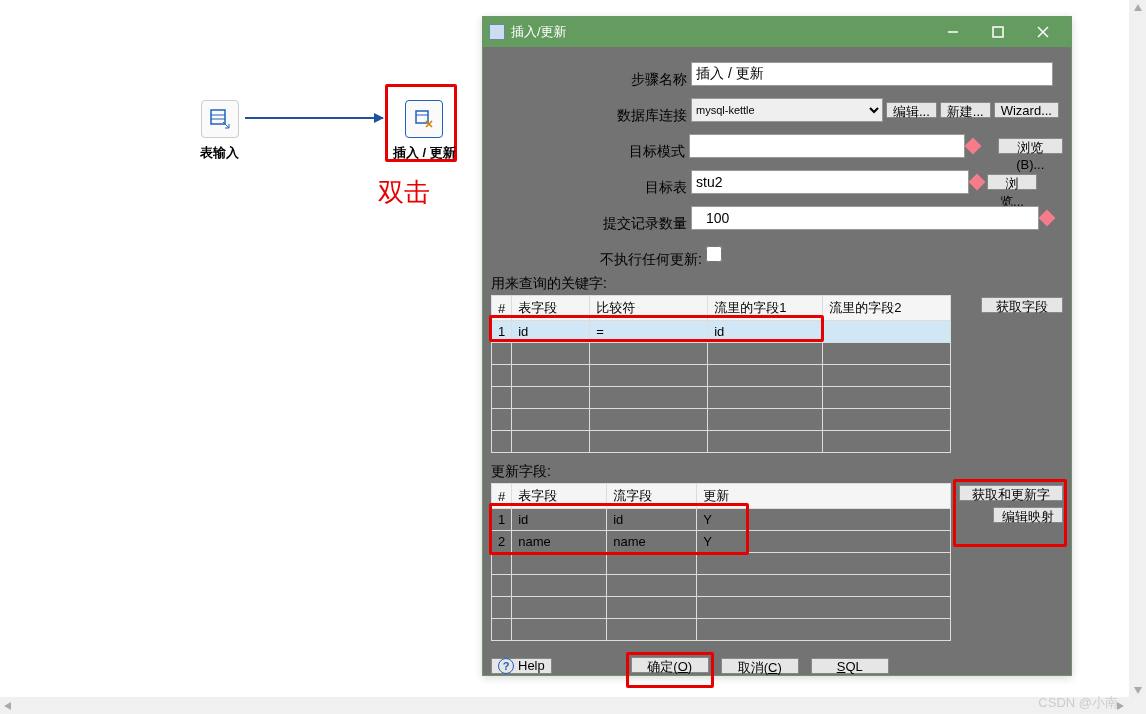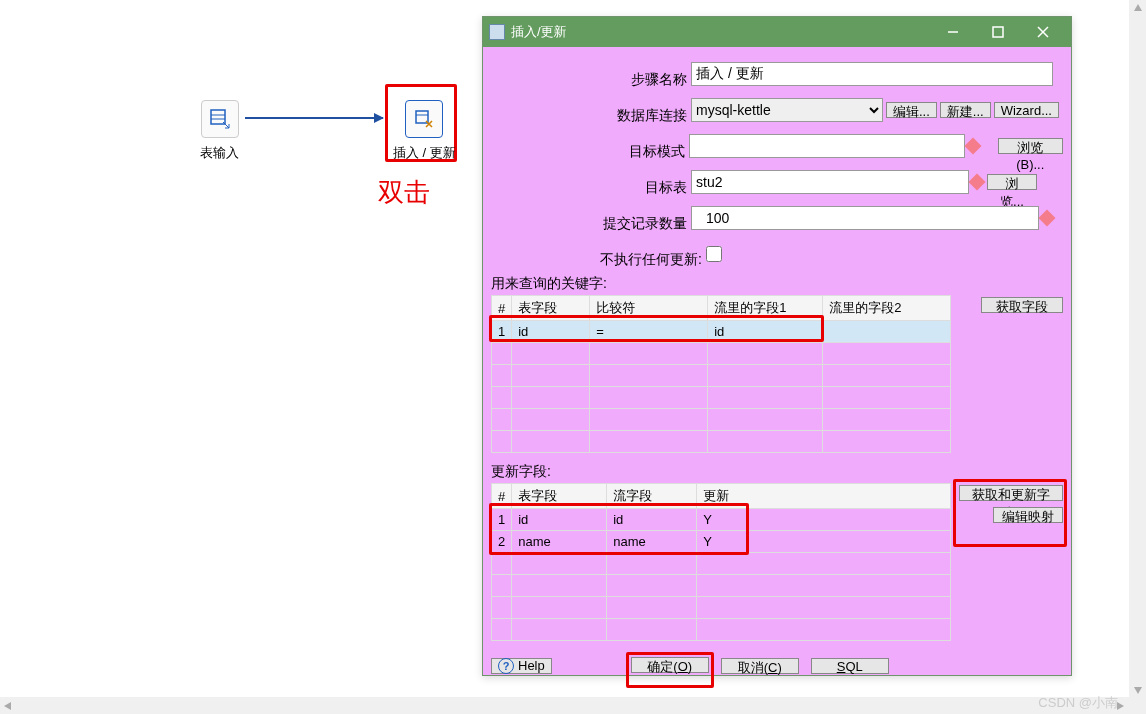--- a/index.html
+++ b/index.html
@@ -5,42 +5,42 @@
 * { box-sizing: border-box; margin: 0; padding: 0; }
 body { font-family: "Microsoft YaHei", Arial, sans-serif; font-size: 13px; background: #fff; width: 1146px; height: 714px; position: relative; overflow: hidden; }
 .scrollbar-v { position: absolute; right: 0; top: 0; width: 17px; height: 100%; background: #f0f0f0; }
 .scrollbar-h { position: absolute; left: 0; bottom: 0; width: 100%; height: 17px; background: #f0f0f0; }
 .scrollbar-v::before { content: ''; position: absolute; top: 4px; left: 5px; width: 0; height: 0; border-left: 4px solid transparent; border-right: 4px solid transparent; border-bottom: 7px solid #aaa; }
 .scrollbar-v::after { content: ''; position: absolute; bottom: 20px; left: 5px; width: 0; height: 0; border-left: 4px solid transparent; border-right: 4px solid transparent; border-top: 7px solid #aaa; }
 .scrollbar-h::before { content: ''; position: absolute; left: 4px; top: 5px; width: 0; height: 0; border-top: 4px solid transparent; border-bottom: 4px solid transparent; border-right: 7px solid #aaa; }
 .scrollbar-h::after { content: ''; position: absolute; right: 22px; top: 5px; width: 0; height: 0; border-top: 4px solid transparent; border-bottom: 4px solid transparent; border-left: 7px solid #aaa; }
 
 .canvas-area { position: absolute; left: 0; top: 0; width: 480px; height: 697px; }
-.node { position: absolute; text-align: right; }
+.node { position: absolute; text-align: right; font-weight: bold; }
 .node-icon { width: 38px; height: 38px; border: 1px solid #ccc; border-radius: 4px; background: #fafafa; display: flex; align-items: center; justify-content: center; margin: 0 auto 6px; }
 .red-box { border: 3px solid #e80000; border-radius: 2px; }
 .node-label { font-size: 13px; }
 .arrow { position: absolute; height: 2px; background: #2050a0; }
 .arrow::after { content: ''; position: absolute; right: -1px; top: -4px; border-left: 10px solid #2050a0; border-top: 5px solid transparent; border-bottom: 5px solid transparent; }
 .annotation { position: absolute; color: #e80000; font-size: 26px; font-weight: 500; }
 
-.dialog { position: absolute; left: 482px; top: 16px; width: 590px; height: 660px; background: #f0abfc; border: 1px solid #6d946a; box-shadow: 0 2px 8px rgba(0,0,0,0.15); }
+.dialog { position: absolute; left: 482px; top: 16px; width: 590px; height: 660px; background: #737373; border: 1px solid #6d946a; box-shadow: 0 2px 8px rgba(0,0,0,0.15); }
 .titlebar { height: 30px; background: #639c5e; color: #fff; display: flex; align-items: center; padding: 0 6px; }
 .titlebar-icon { width: 16px; height: 16px; background: #cde; border: 1px solid #68a; margin-right: 6px; }
 .titlebar-text { flex: 1; font-size: 13px; }
 .titlebar-btns { display: flex; }
 .titlebar-btn { width: 45px; height: 28px; display: flex; align-items: center; justify-content: center; cursor: pointer; }
 .titlebar-btn svg { stroke: #fff; }
 
 .form-area { padding: 12px 8px 0 8px; }
 .form-row { display: flex; align-items: center; margin-bottom: 6px; }
 .form-label { width: 200px; text-align: right; padding-right: 4px; font-size: 14px; margin-top: 12px; }
 .text-input { height: 24px; border: 1px solid #999; padding: 0 4px; font-size: 14px; }
 .btn { height: 16px; border: 1px solid #888; background: #e6e6e6; padding: 0 6px; font-size: 13px; cursor: pointer; }
-.select { height: 24px; border: 1px solid #999; font-size: 14px; }
+.select { height: 24px; border: 1px solid #999; font-size: 11px; }
 .checkbox { width: 16px; height: 16px; }
 .diamond { width: 12px; height: 12px; background: #f57c8b; transform: rotate(45deg); flex: none; margin-left: 2px; }
 
 .section-label { font-size: 14px; padding: 0 8px; margin-top: 4px; }
 .table-container { margin: 2px 8px; }
 .data-table { width: 460px; border: 1px solid #bbb; border-collapse: collapse; font-size: 13px; }
 .data-table th, .data-table td { border: 1px solid #ddd; padding: 3px 6px; text-align: left; height: 22px; }
 .data-table th { background: #f5f5f5; font-weight: normal; }
 .data-table tr.selected { background: #d1e7f5; }
 .table-row { display: flex; }

